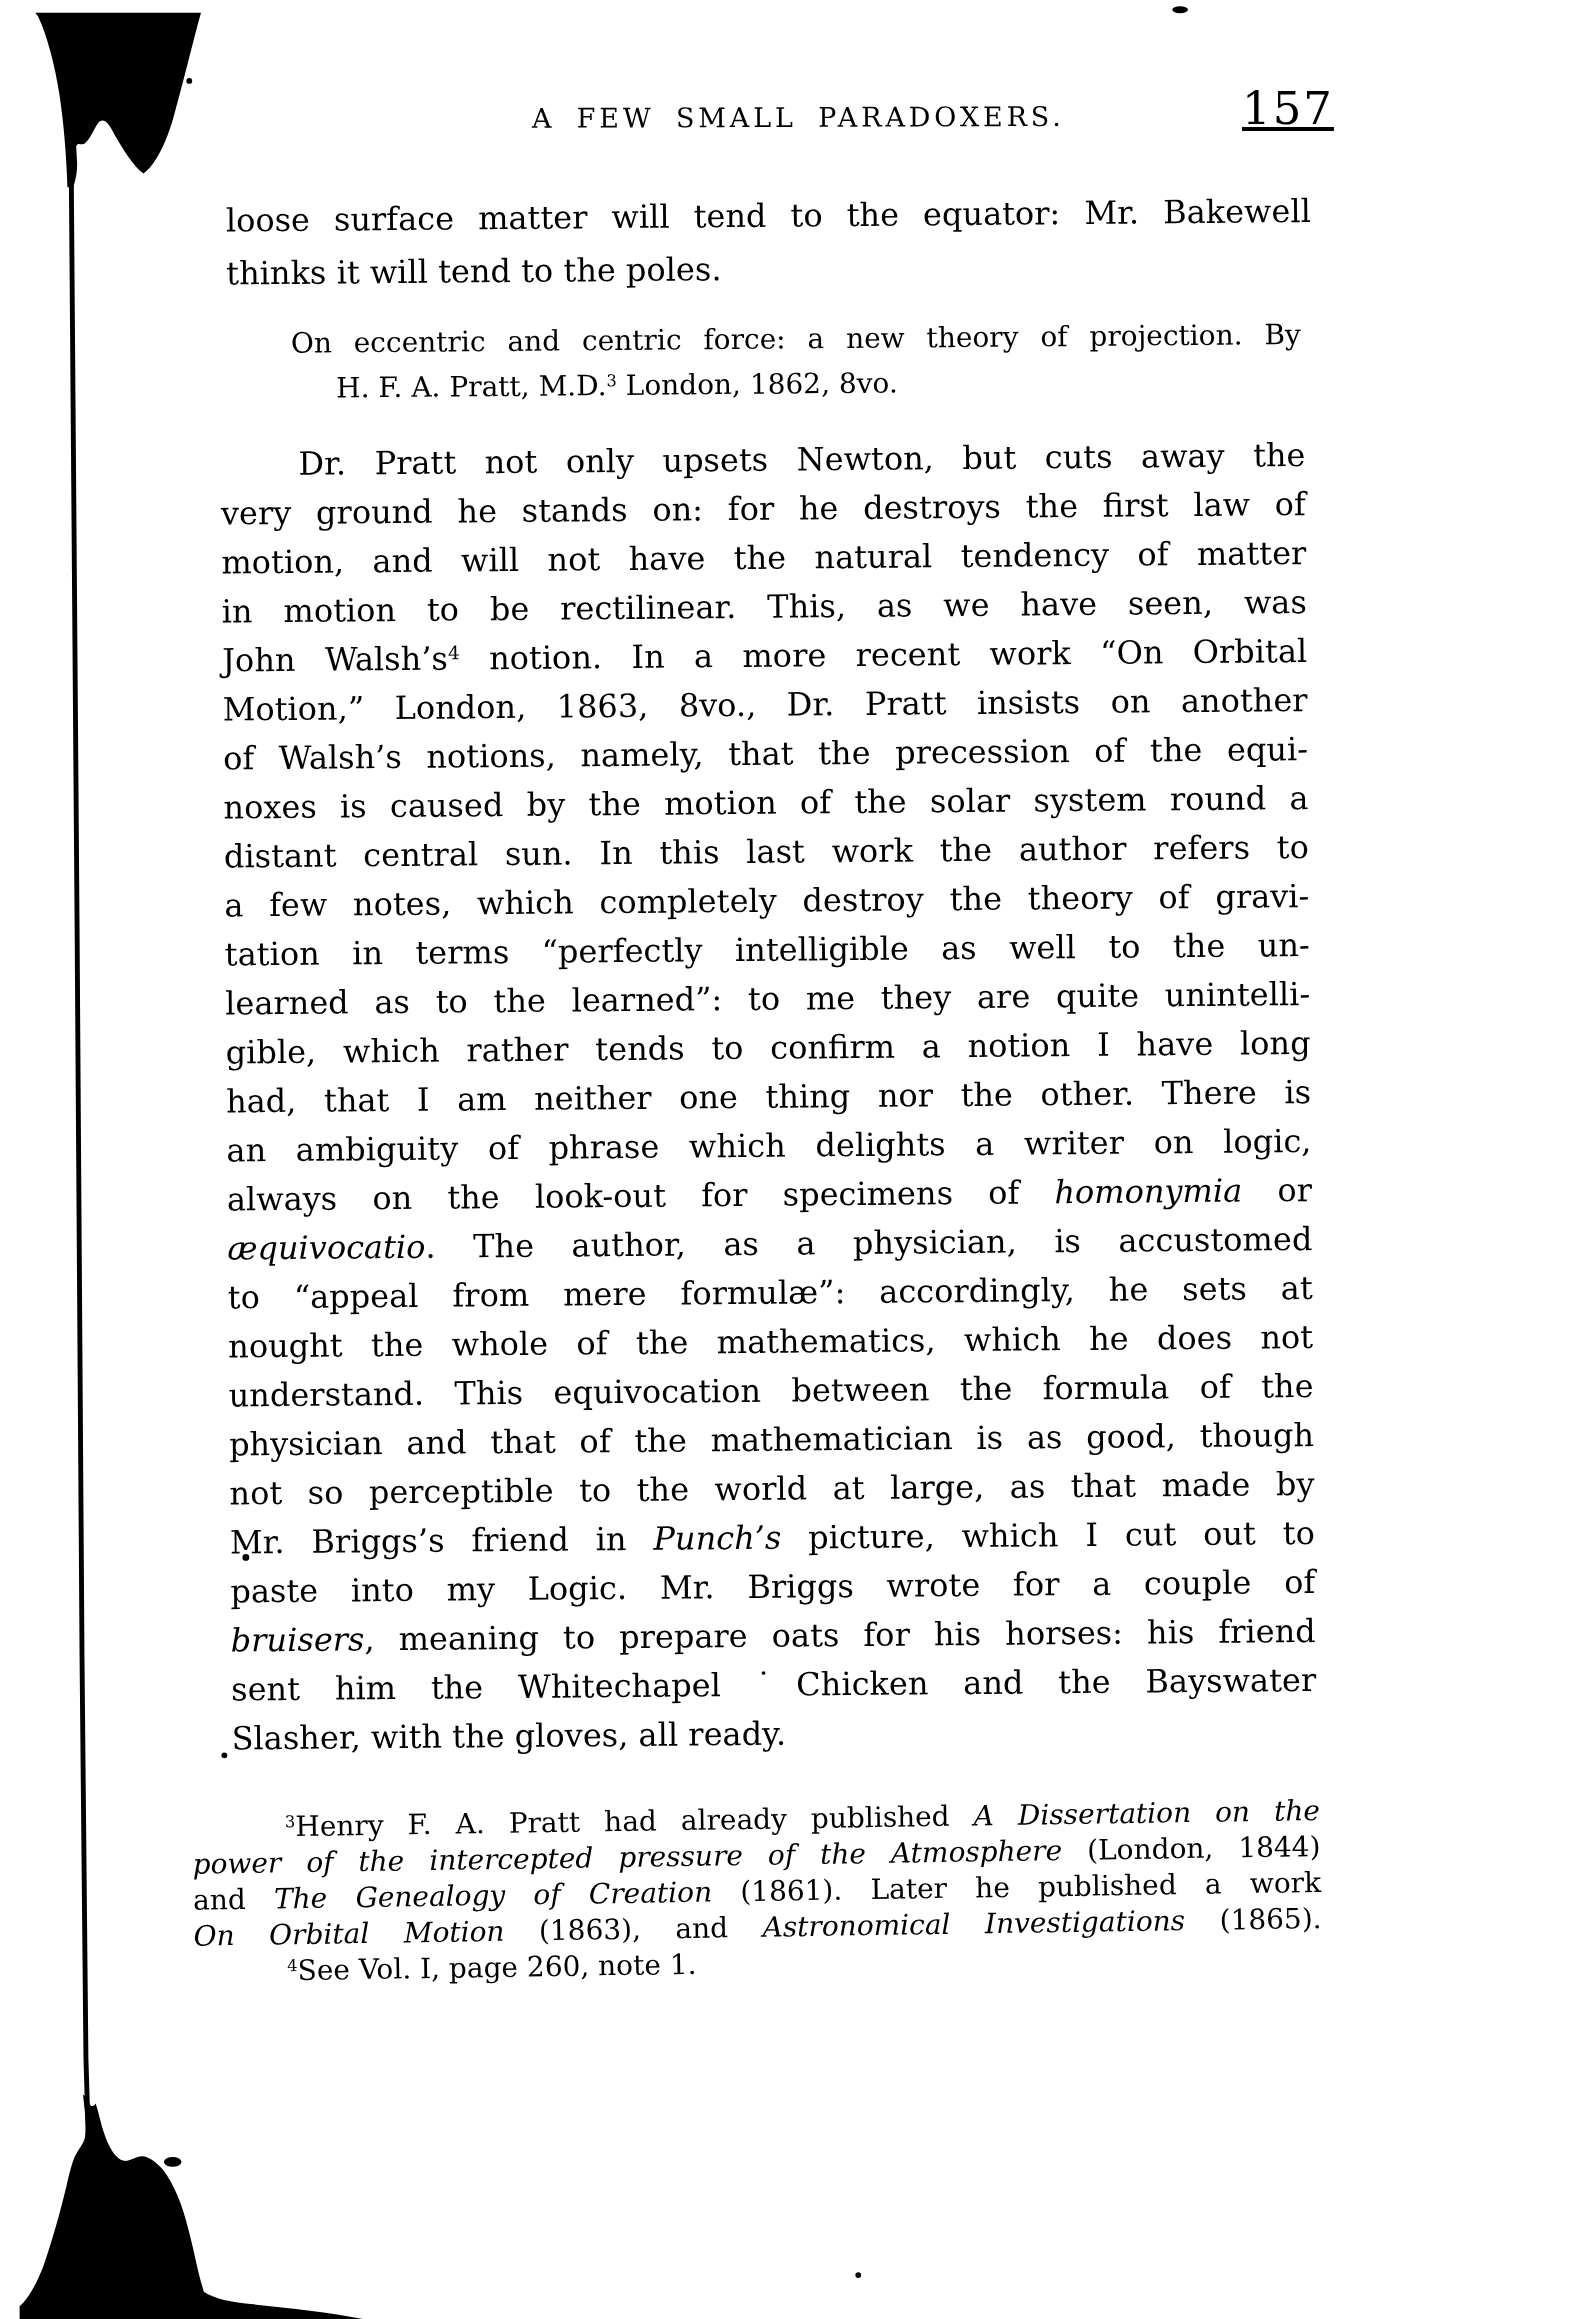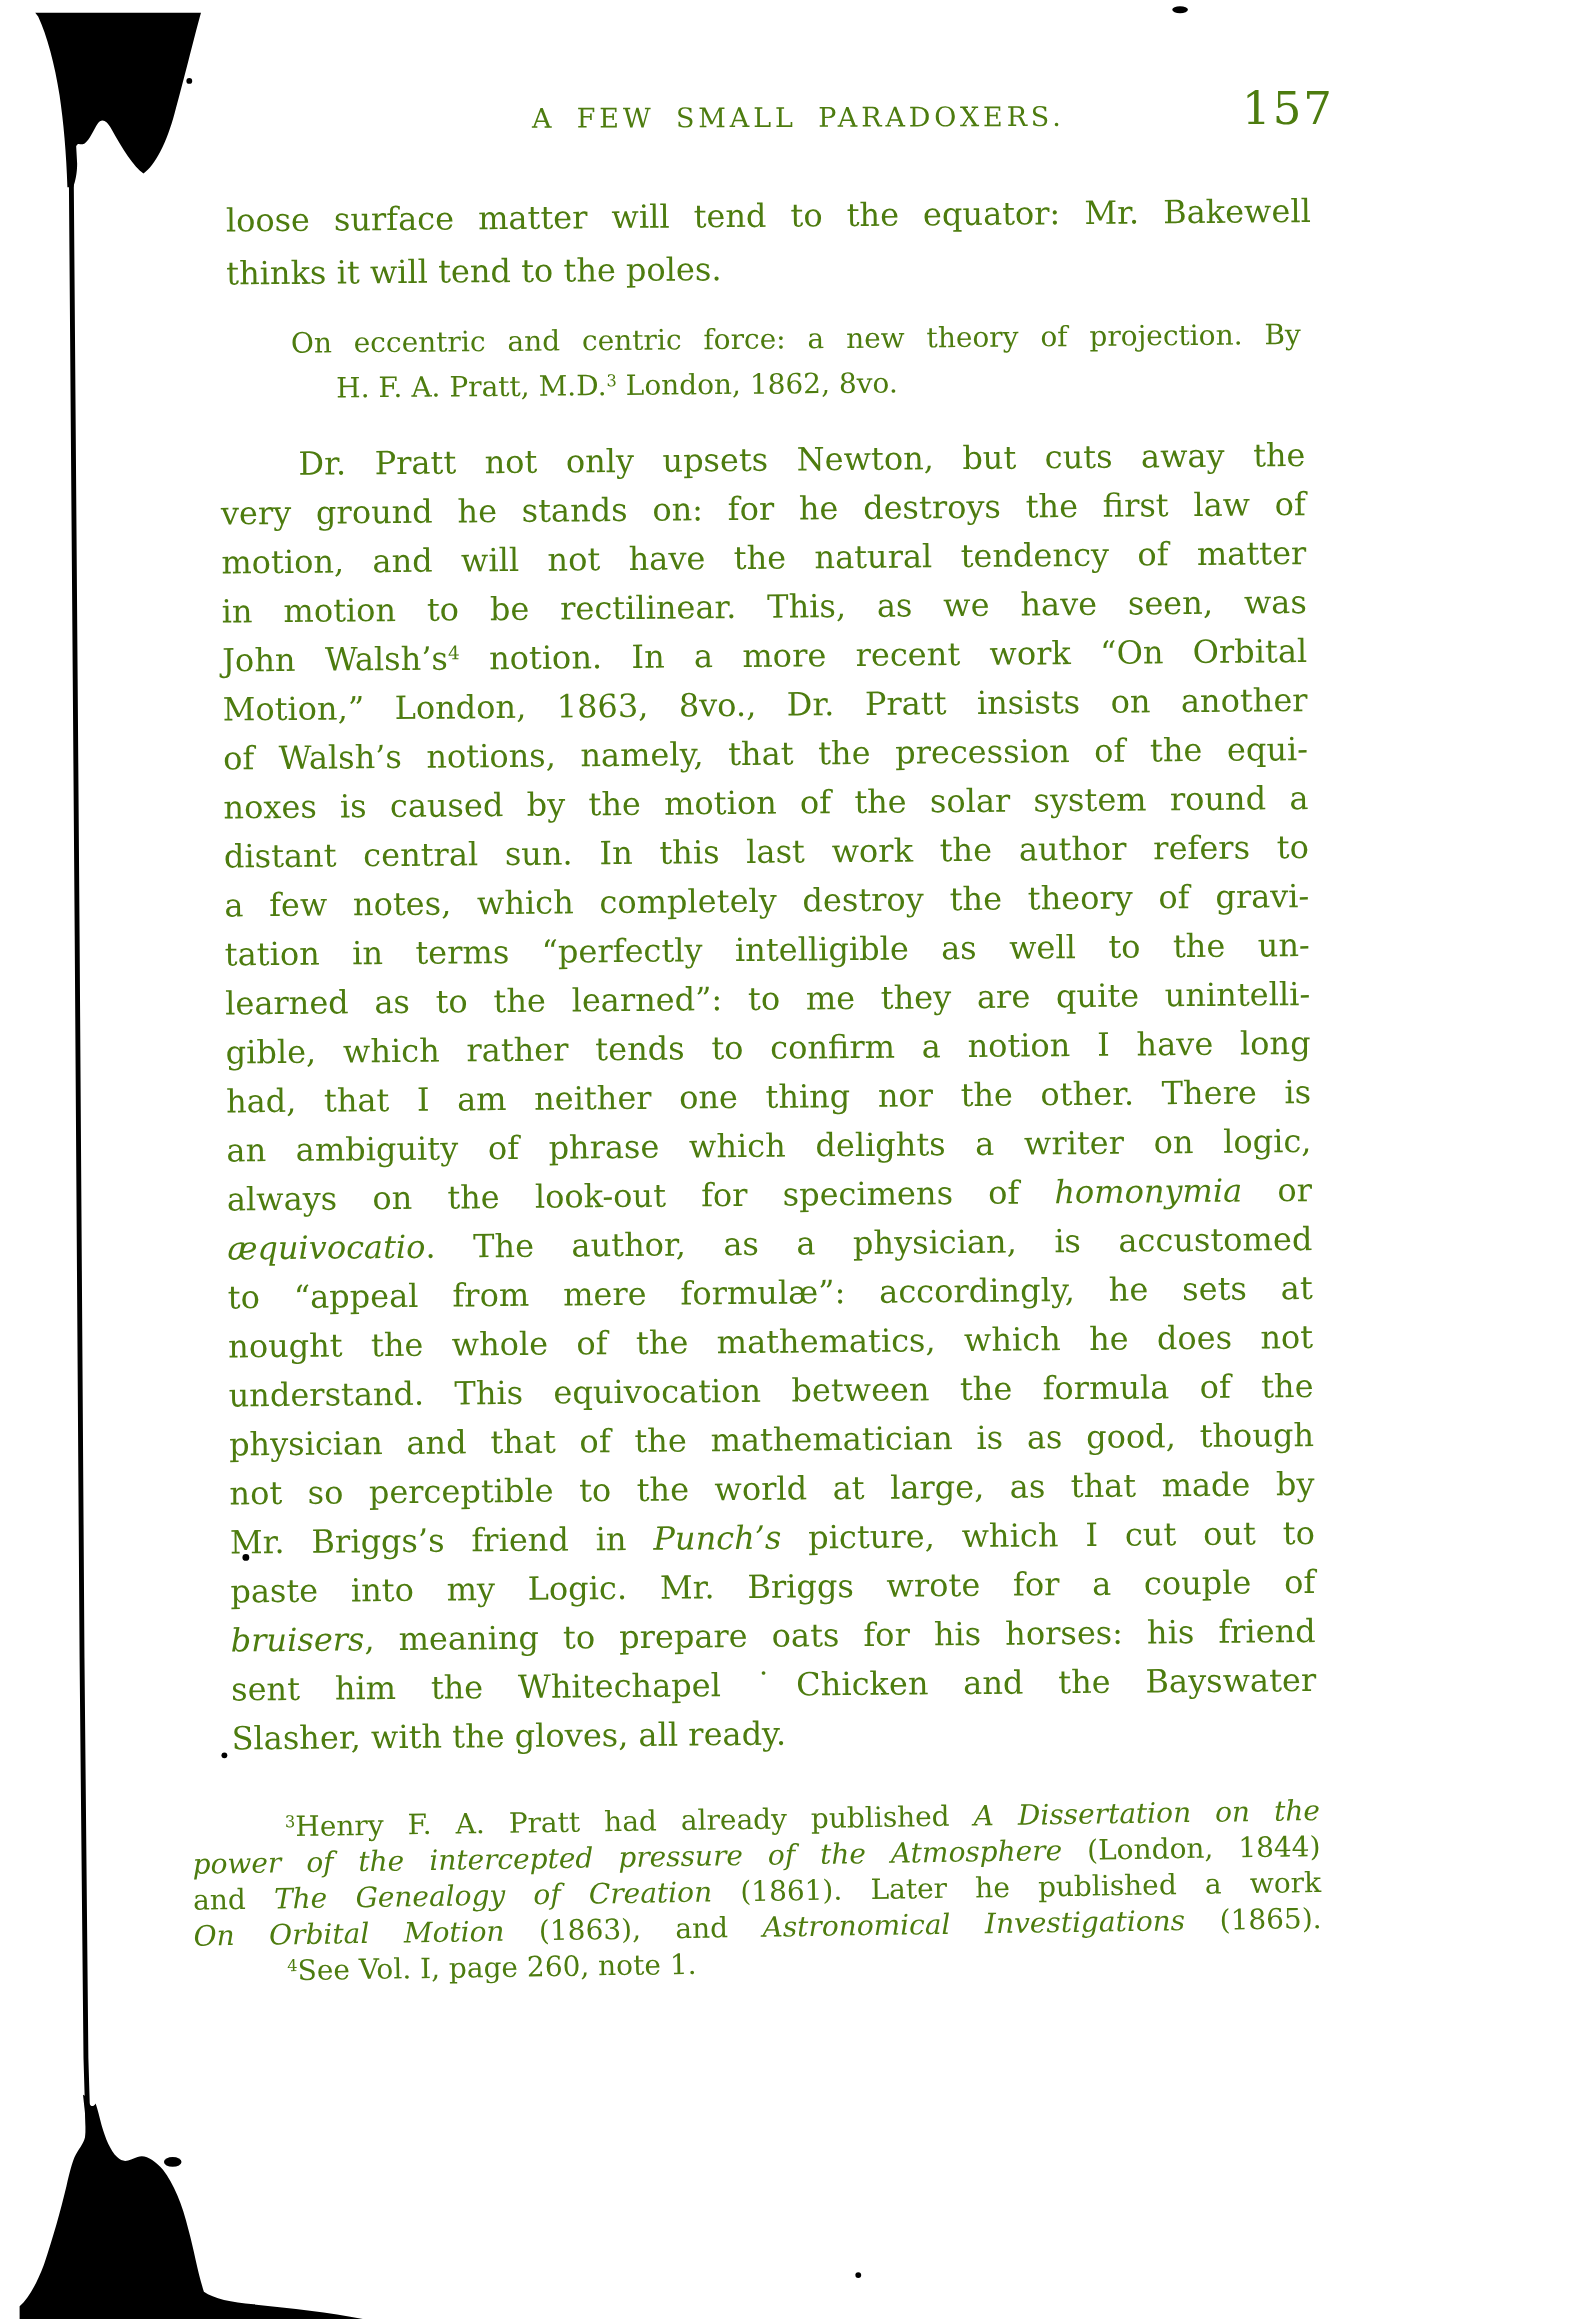--- a/index.html
+++ b/index.html
@@ -2,33 +2,33 @@
 <html><head>
 <meta charset="utf-8">
 <style>
   html,body{margin:0;padding:0;background:#ffffff;}
   .page{
     position:relative;
     width:1581px;height:2319px;
     background:#ffffff;
     overflow:hidden;
     font-family:"DejaVu Serif", serif;
-    color:#4d7c0f;
+    color:#000000;
   }
   .ink-layer{position:absolute;left:0;top:0;width:1581px;height:2319px;pointer-events:none;}
 
   .running-head{
     position:absolute;top:101px;left:532px;width:507px;
     font-size:27px;letter-spacing:3.9px;word-spacing:8.8px;
     white-space:nowrap;
     transform:rotate(-0.2deg);transform-origin:100% 50%;
   }
   .page-num{
     position:absolute;top:82px;left:1242px;
-    font-size:45px;letter-spacing:2px;
+    font-size:45px;letter-spacing:2px;text-decoration:underline;
   }
 
   .textblock{position:absolute;}
   .tilt{transform:rotate(-0.5deg);transform-origin:100% 50%;}
 
   .intro{top:185px;left:226px;width:1085px;font-size:32px;line-height:53px;}
   .citation{top:312px;left:291px;width:1010px;font-size:28px;line-height:45px;}
   .mainpara{top:431px;left:226px;width:1085px;font-size:32px;line-height:49px;}
   .footnotes{
     top:1793px;left:193px;width:1128px;

